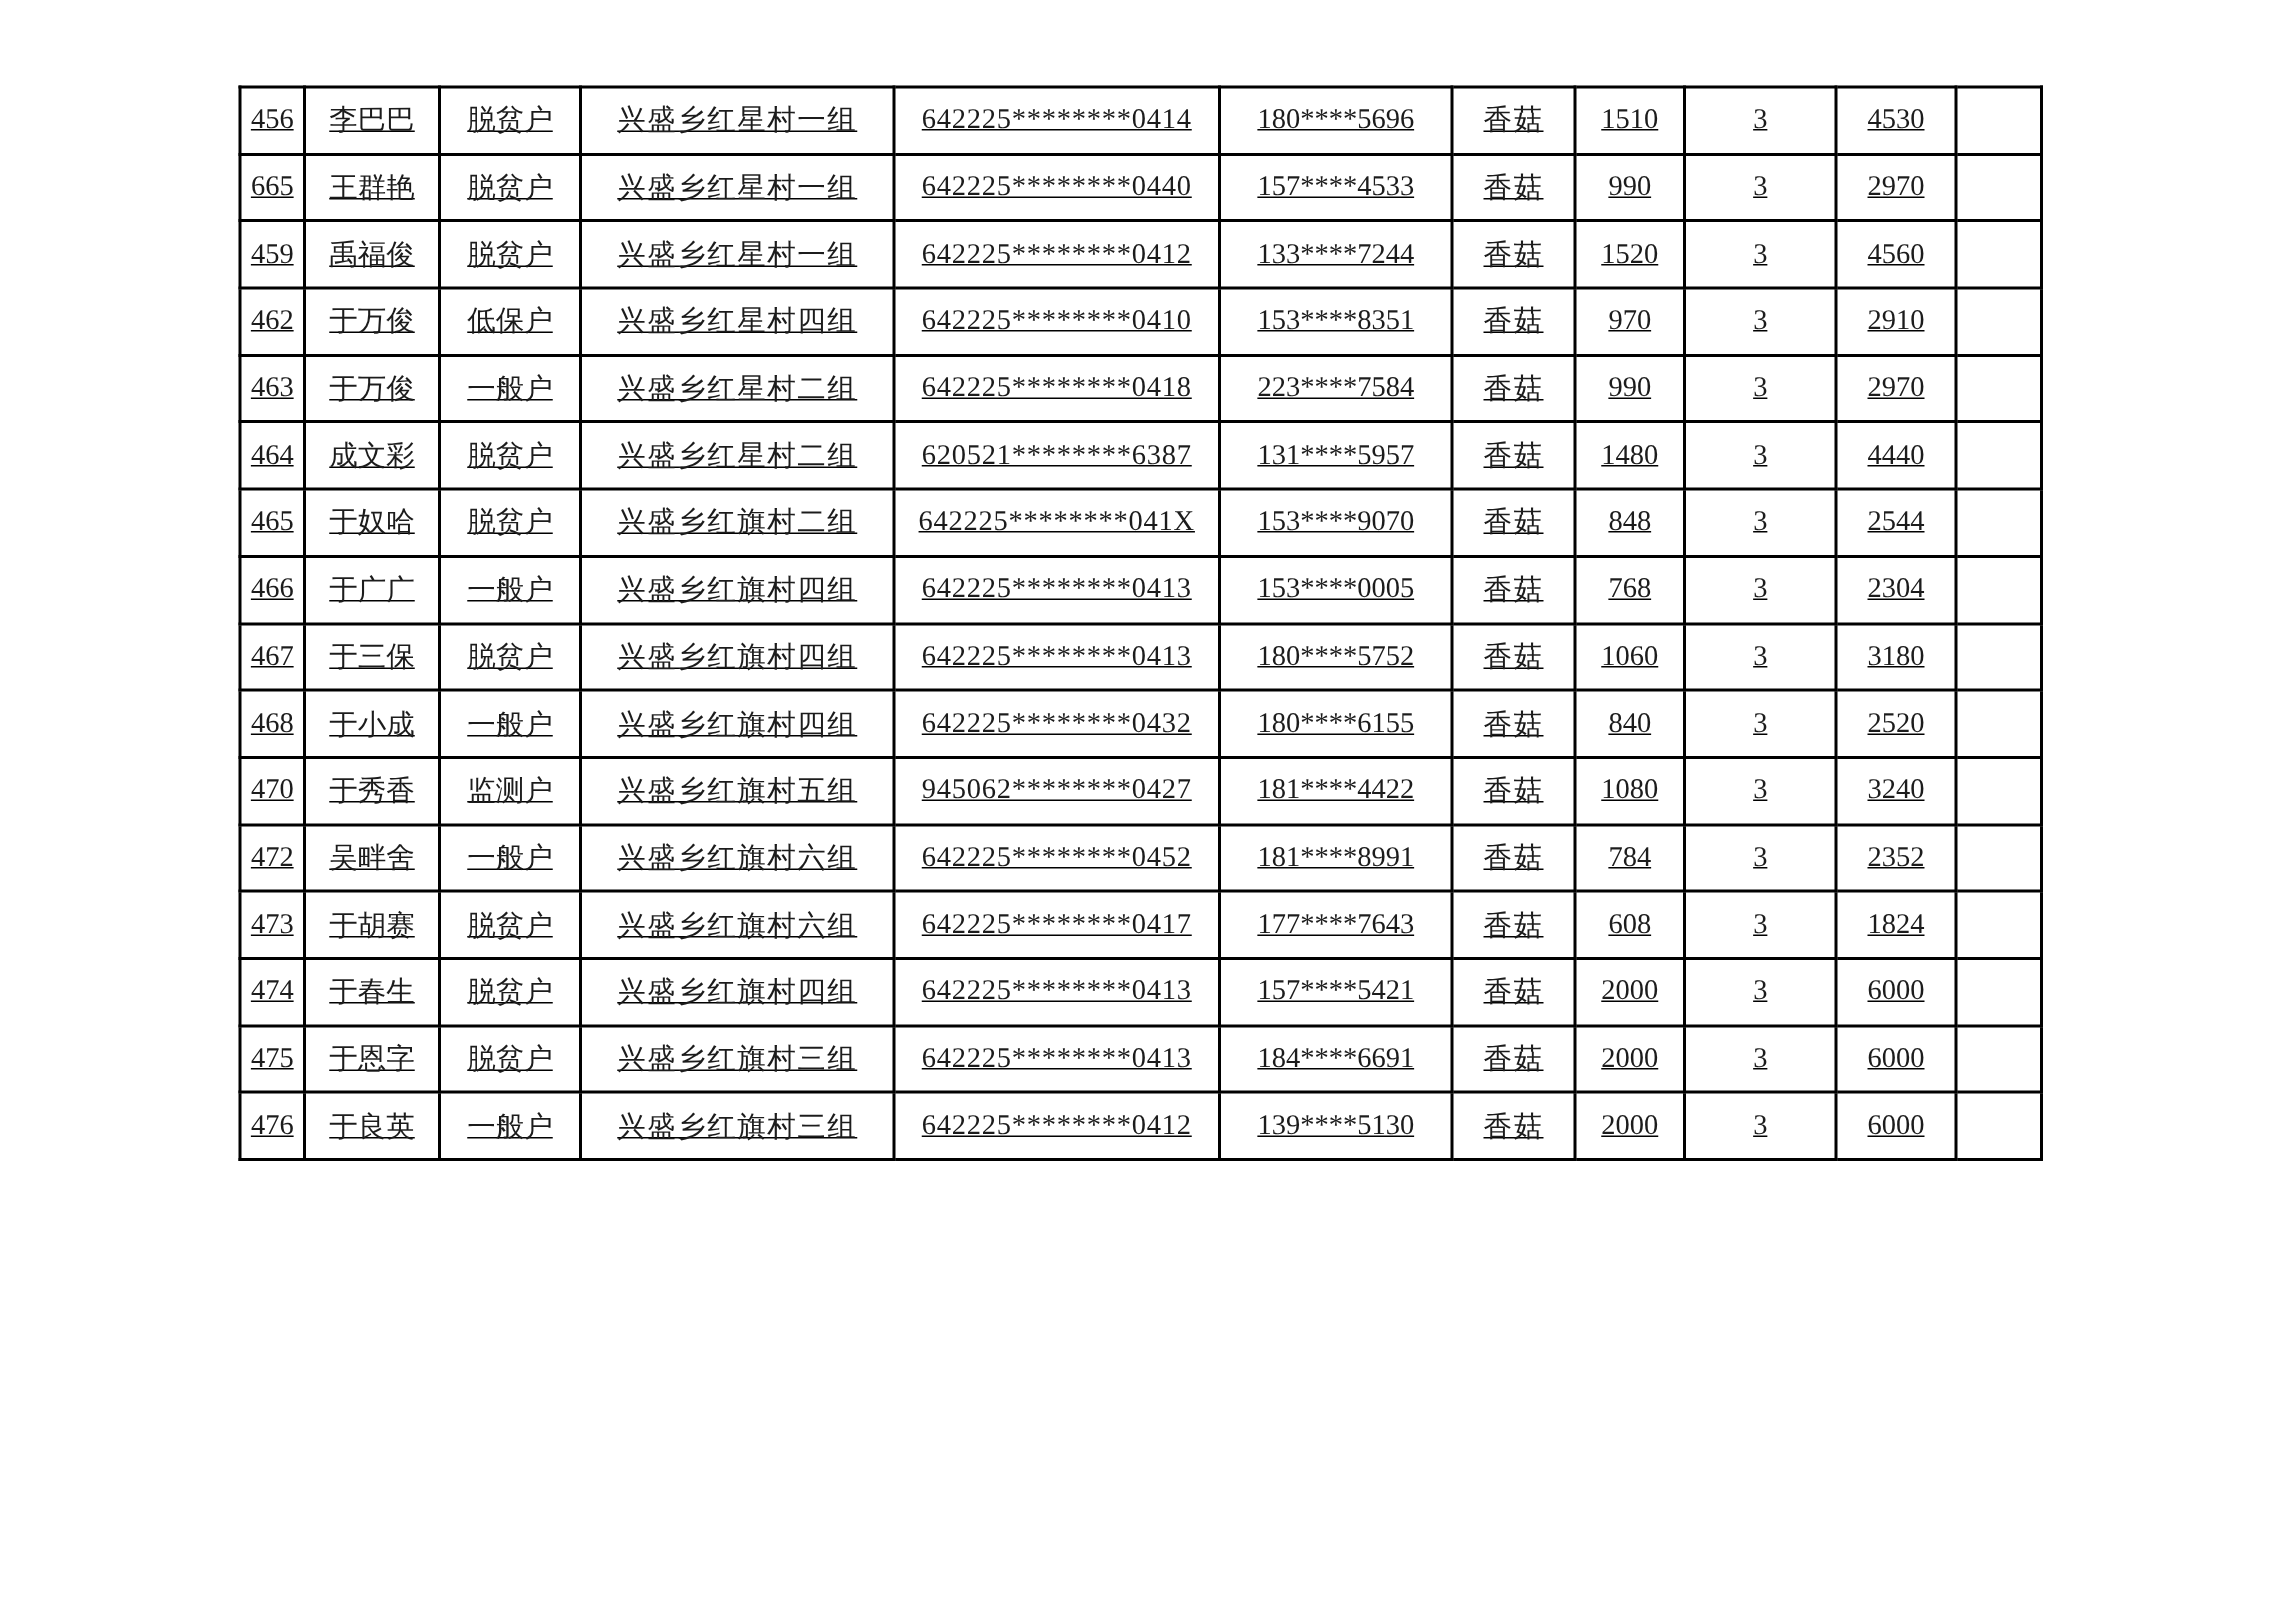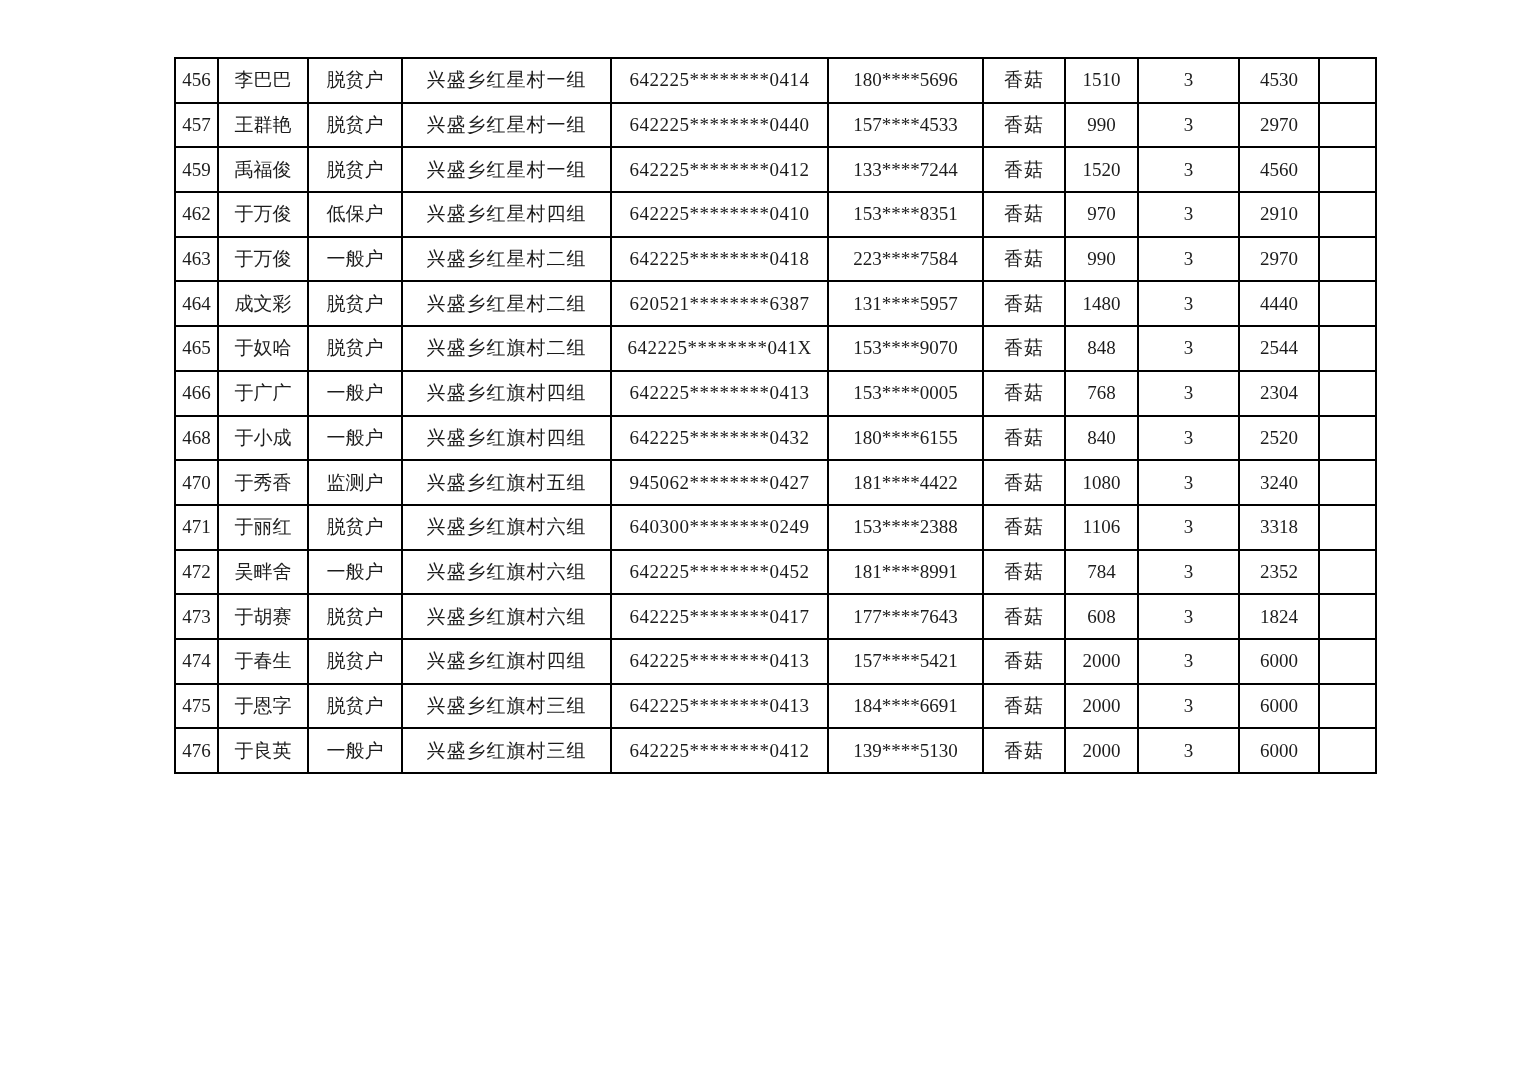--- a/index.html
+++ b/index.html
@@ -9,22 +9,23 @@
   }
   body {
     width: 1519px;
     height: 1075px;
     overflow: hidden;
     position: relative;
     font-family: "Liberation Serif", "DejaVu Serif", serif;
   }
   .sheet {
     position: absolute;
-    left: 174px;
+    left: 159px;
     top: 57px;
+    text-decoration: underline;
   }
   table.roster {
     border-collapse: collapse;
     table-layout: fixed;
   }
   table.roster td {
     border: 2px solid #000000;
     text-align: center;
     vertical-align: middle;
     font-size: 19px;
@@ -64,21 +65,21 @@
           <td class="c-village">兴盛乡红星村一组</td>
           <td class="c-id">642225********0414</td>
           <td class="c-phone">180****5696</td>
           <td class="c-product">香菇</td>
           <td class="c-qty">1510</td>
           <td class="c-price">3</td>
           <td class="c-amount">4530</td>
           <td class="c-blank"></td>
         </tr>
         <tr>
-          <td class="c-index">457</td>
+          <td class="c-index">665</td>
           <td class="c-name">王群艳</td>
           <td class="c-type">脱贫户</td>
           <td class="c-village">兴盛乡红星村一组</td>
           <td class="c-id">642225********0440</td>
           <td class="c-phone">157****4533</td>
           <td class="c-product">香菇</td>
           <td class="c-qty">990</td>
           <td class="c-price">3</td>
           <td class="c-amount">2970</td>
           <td class="c-blank"></td>
@@ -155,20 +156,33 @@
           <td class="c-village">兴盛乡红旗村四组</td>
           <td class="c-id">642225********0413</td>
           <td class="c-phone">153****0005</td>
           <td class="c-product">香菇</td>
           <td class="c-qty">768</td>
           <td class="c-price">3</td>
           <td class="c-amount">2304</td>
           <td class="c-blank"></td>
         </tr>
         <tr>
+          <td class="c-index">467</td>
+          <td class="c-name">于三保</td>
+          <td class="c-type">脱贫户</td>
+          <td class="c-village">兴盛乡红旗村四组</td>
+          <td class="c-id">642225********0413</td>
+          <td class="c-phone">180****5752</td>
+          <td class="c-product">香菇</td>
+          <td class="c-qty">1060</td>
+          <td class="c-price">3</td>
+          <td class="c-amount">3180</td>
+          <td class="c-blank"></td>
+        </tr>
+        <tr>
           <td class="c-index">468</td>
           <td class="c-name">于小成</td>
           <td class="c-type">一般户</td>
           <td class="c-village">兴盛乡红旗村四组</td>
           <td class="c-id">642225********0432</td>
           <td class="c-phone">180****6155</td>
           <td class="c-product">香菇</td>
           <td class="c-qty">840</td>
           <td class="c-price">3</td>
           <td class="c-amount">2520</td>
@@ -181,33 +195,20 @@
           <td class="c-village">兴盛乡红旗村五组</td>
           <td class="c-id">945062********0427</td>
           <td class="c-phone">181****4422</td>
           <td class="c-product">香菇</td>
           <td class="c-qty">1080</td>
           <td class="c-price">3</td>
           <td class="c-amount">3240</td>
           <td class="c-blank"></td>
         </tr>
         <tr>
-          <td class="c-index">471</td>
-          <td class="c-name">于丽红</td>
-          <td class="c-type">脱贫户</td>
-          <td class="c-village">兴盛乡红旗村六组</td>
-          <td class="c-id">640300********0249</td>
-          <td class="c-phone">153****2388</td>
-          <td class="c-product">香菇</td>
-          <td class="c-qty">1106</td>
-          <td class="c-price">3</td>
-          <td class="c-amount">3318</td>
-          <td class="c-blank"></td>
-        </tr>
-        <tr>
           <td class="c-index">472</td>
           <td class="c-name">吴畔舍</td>
           <td class="c-type">一般户</td>
           <td class="c-village">兴盛乡红旗村六组</td>
           <td class="c-id">642225********0452</td>
           <td class="c-phone">181****8991</td>
           <td class="c-product">香菇</td>
           <td class="c-qty">784</td>
           <td class="c-price">3</td>
           <td class="c-amount">2352</td>

